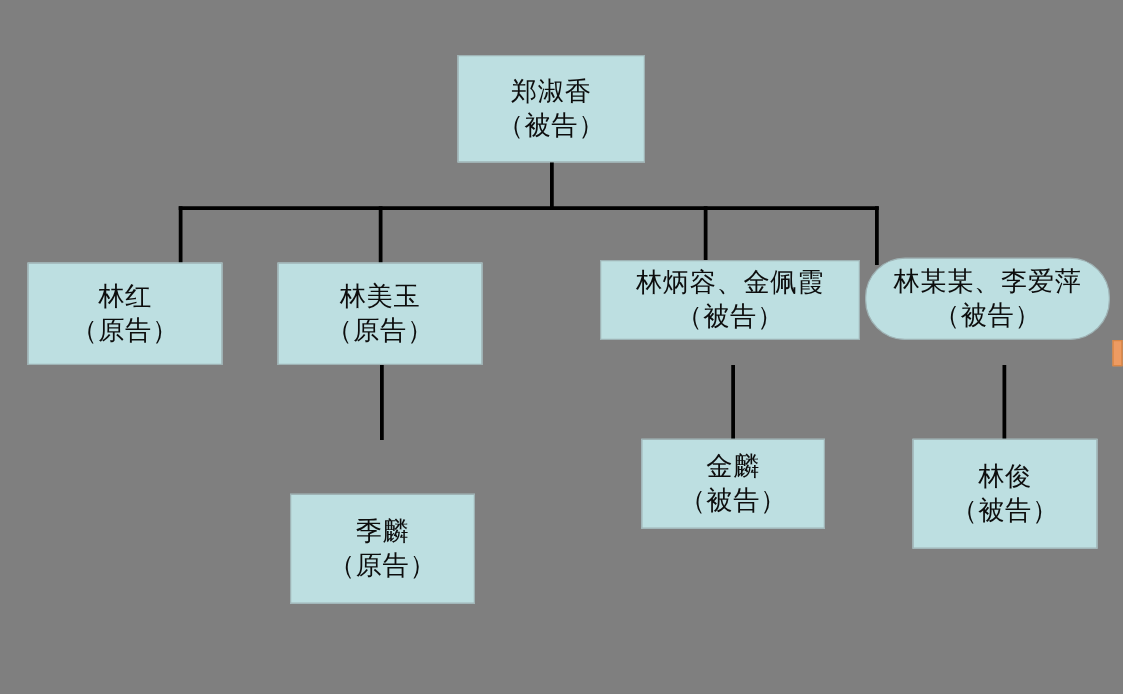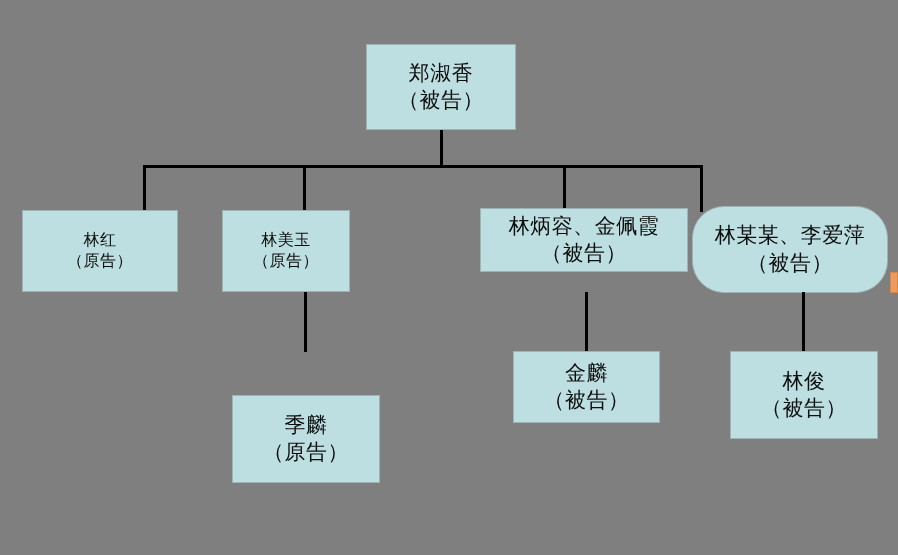--- a/index.html
+++ b/index.html
@@ -32,21 +32,21 @@
     line-height: 1.30;
     text-align: center;
     letter-spacing: 0.5px;
   }
   .node .name,
   .node .role {
     display: block;
     white-space: nowrap;
   }
   .node.size-root { font-size: 21px; }
-  .node.size-mid  { font-size: 16px; }
+  .node.size-mid  { font-size: 21px; }
   .node.size-wide { font-size: 21px; }
   .node.size-leaf { font-size: 21px; }
 
   .conn {
     position: absolute;
     background: #000000;
   }
   .conn.v { width: 3px; }
   .conn.h { height: 3px; }
 
@@ -74,31 +74,31 @@
   <div class="conn v" style="left:143px; top:165px; height:47px;"></div>
   <div class="conn v" style="left:303px; top:165px; height:47px;"></div>
   <div class="conn v" style="left:563px; top:165px; height:47px;"></div>
   <div class="conn v" style="left:700px; top:165px; height:47px;"></div>
 
   <div class="node size-mid" style="left:22px; top:210px; width:156px; height:82px;">
     <span class="name">林红</span>
     <span class="role">（原告）</span>
   </div>
 
-  <div class="node size-mid" style="left:222px; top:210px; width:128px; height:82px;">
+  <div class="node size-mid" style="left:222px; top:210px; width:164px; height:82px;">
     <span class="name">林美玉</span>
     <span class="role">（原告）</span>
   </div>
 
   <div class="node size-wide" style="left:480px; top:208px; width:208px; height:64px;">
     <span class="name">林炳容、金佩霞</span>
     <span class="role">（被告）</span>
   </div>
 
-  <div class="node size-wide" style="left:692px; top:206px; width:196px; height:87px;border-radius:32px;">
+  <div class="node size-wide" style="left:692px; top:206px; width:196px; height:66px;border-radius:32px;">
     <span class="name">林某某、李爱萍</span>
     <span class="role">（被告）</span>
   </div>
 
   <div class="conn v" style="left:304px; top:292px; height:60px;"></div>
   <div class="conn v" style="left:585px; top:292px; height:60px;"></div>
   <div class="conn v" style="left:802px; top:292px; height:60px;"></div>
 
   <div class="node size-leaf" style="left:232px; top:351px; width:148px; height:88px;margin-top:44px;">
     <span class="name">季麟</span>

